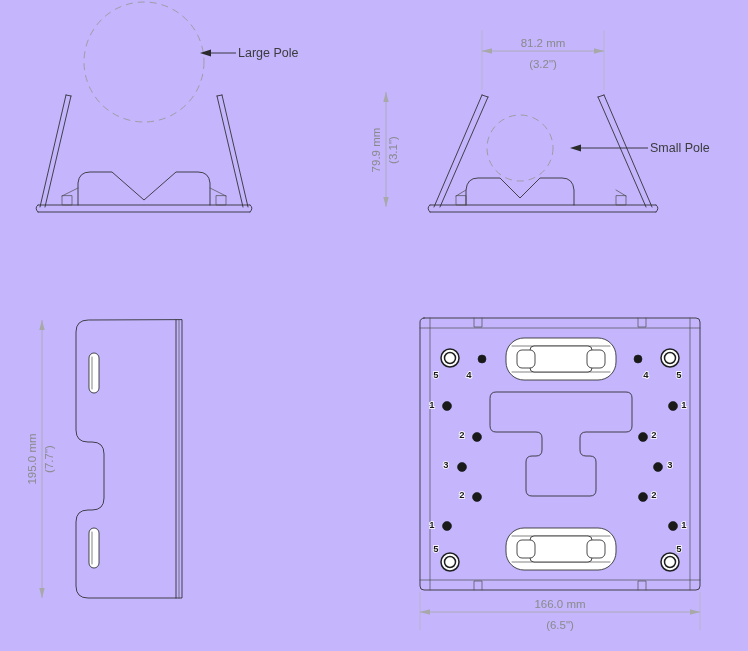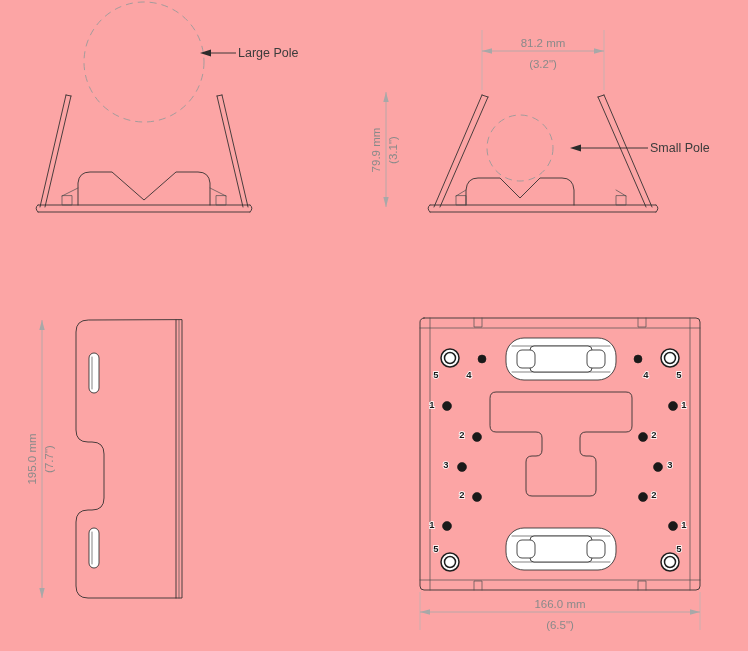--- a/index.html
+++ b/index.html
@@ -12,21 +12,21 @@
     width: 748px;
     height: 651px;
     overflow: hidden;
     font-family: "Liberation Sans", sans-serif;
     color: #4a4a4a;
   }
   #drawing-sheet {
     position: relative;
     width: 748px;
     height: 651px;
-    background: #fca5a5;
+    background: #c4b5fd;
   }
   .view {
     position: absolute;
   }
   .view svg {
     display: block;
     overflow: visible;
   }
   
   #view-front-large { left: 0px;   top: 0px;   width: 374px; height: 300px; }

